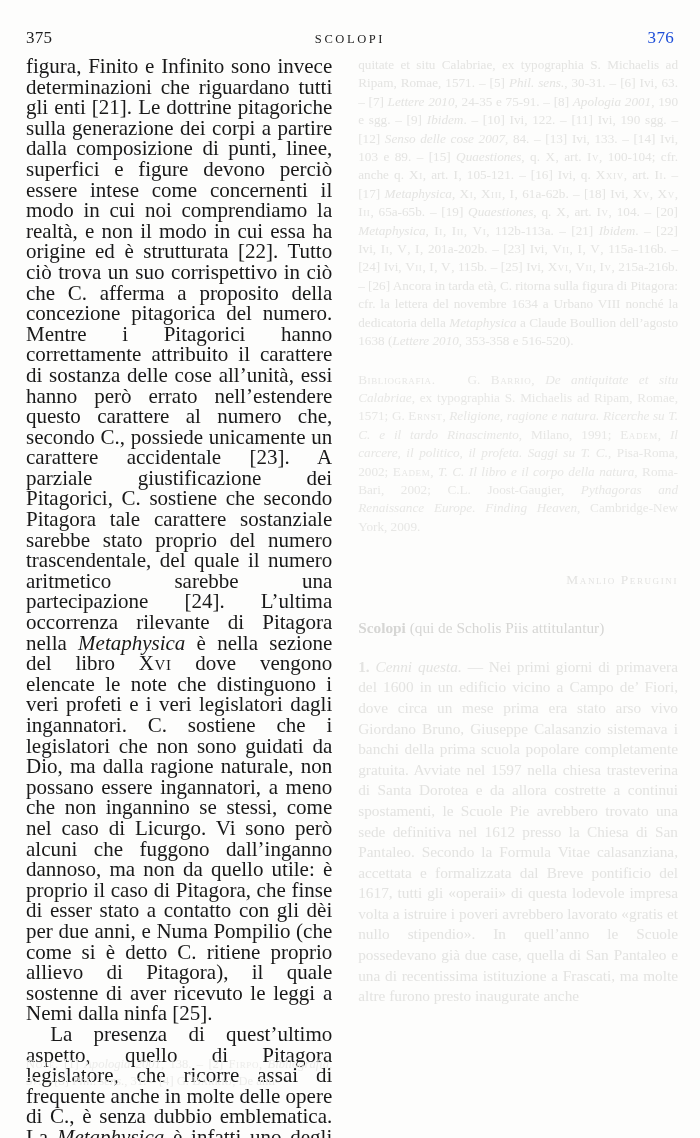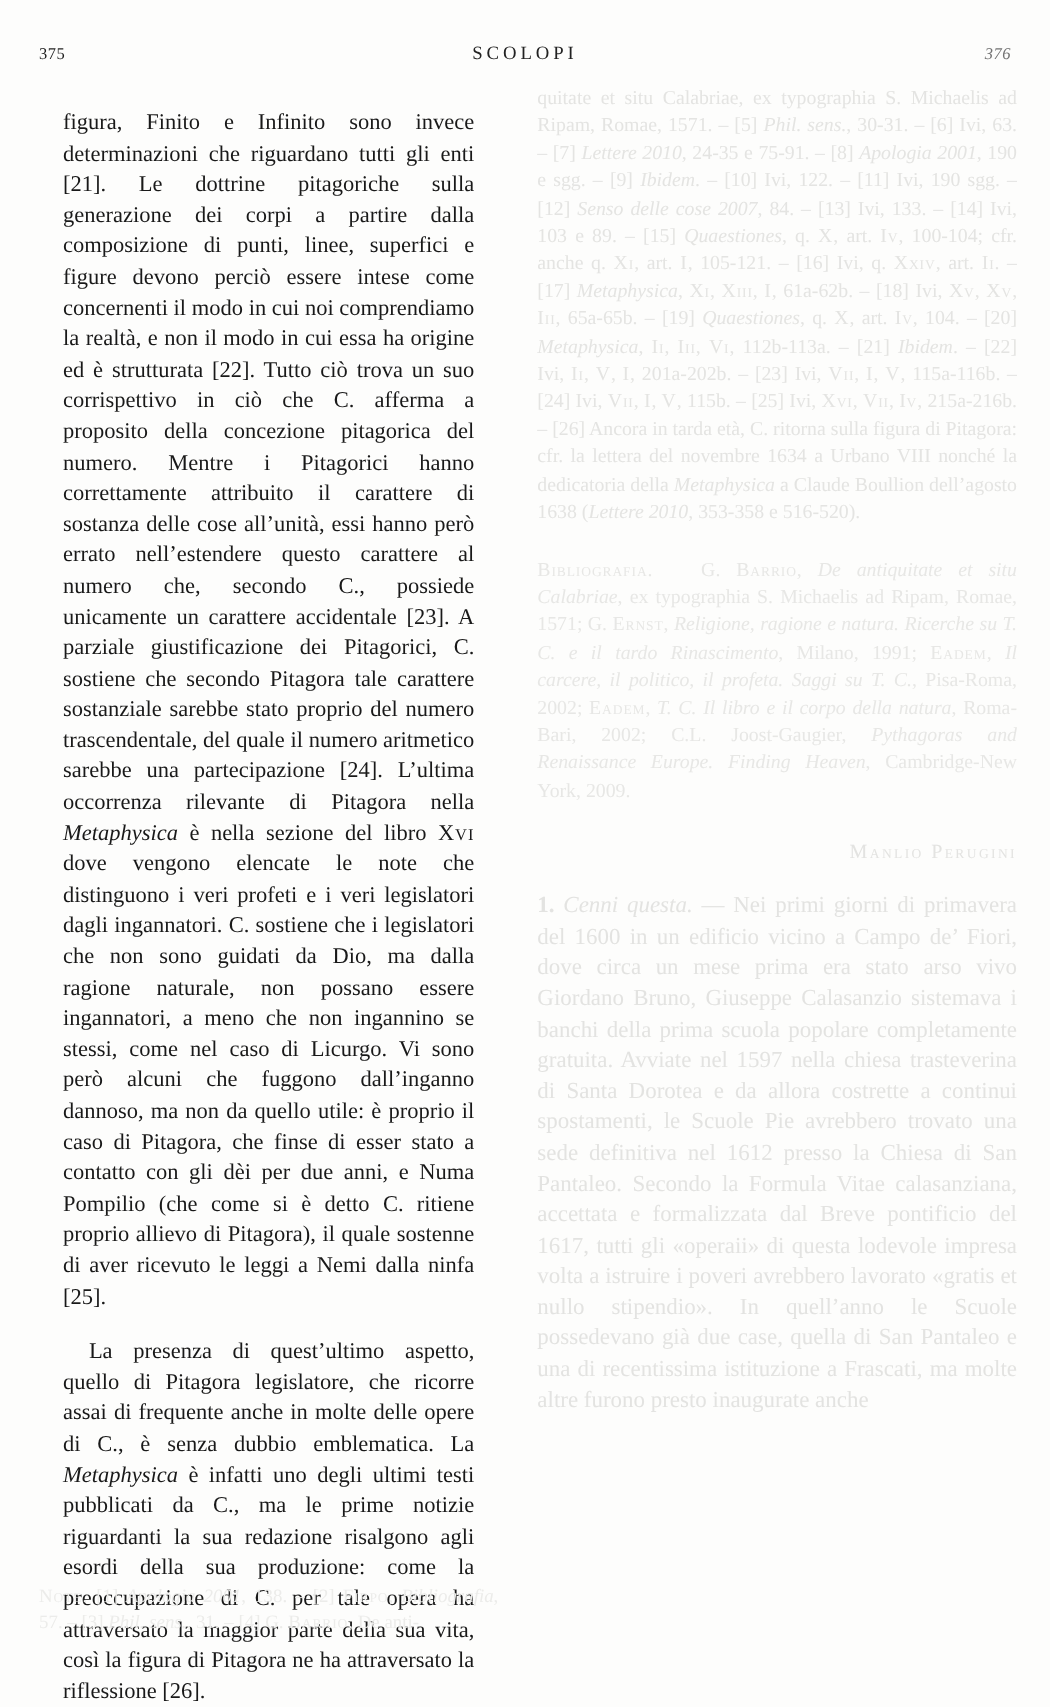--- a/index.html
+++ b/index.html
@@ -28,25 +28,25 @@
     position: absolute;
     top: 28px;
     left: 26px;
     right: 26px;
     height: 22px;
     display: flex;
     align-items: baseline;
     justify-content: space-between;
   }
   .folio {
-    font-size: 11px;
+    font-size: 17px;
     letter-spacing: 0.3px;
     color: #1d1d1d;
   }
-  .folio.right { color: #737373; font-style: italic; }
+  .folio.right { color: #1d4ed8; }
   .head-title {
     font-size: 12.5px;
     letter-spacing: 2.6px;
     color: #222;
     text-transform: uppercase;
     font-variant: small-caps;
   }
 
   
   .columns {
@@ -58,24 +58,24 @@
     display: flex;
     gap: 26px;
   }
   .col {
     width: 316px;
     position: relative;
   }
   .col-right { width: 330px; }
 
   p {
-    margin: 16px;
+    margin: 0;
     text-align: justify;
     text-justify: inter-word;
-    font-size: 15px;
+    font-size: 21px;
     line-height: 20.6px;
     hyphens: manual;
   }
   .col-left p { color: #191919; }
   .col-left p + p { text-indent: 1.15em; }
 
   .notes-left {
     position: absolute;
     left: 0;
     right: 0;
@@ -92,21 +92,21 @@
     color: #e4e4e2;
   }
   .biblio {
     margin-top: 20px;
     font-size: 13.2px;
     line-height: 18.4px;
     text-align: justify;
     color: #e7e7e5;
   }
   .byline {
-    margin-top: 24px;
+    margin-top: 36px;
     text-align: right;
     font-size: 13.4px;
     letter-spacing: 1.6px;
     color: #e3e3e1;
     font-variant: small-caps;
   }
   .entry-head {
     margin-top: 30px;
     font-size: 15.3px;
     line-height: 20.6px;
@@ -156,20 +156,24 @@
       </div>
 
       <div class="biblio">
         <span class="sc">Bibliografia.</span>
         &nbsp;
         <span id="rbiblio">G. <span class="sc">Barrio</span>, <i>De antiquitate et situ Calabriae</i>, ex typographia S. Michaelis ad Ripam, Romae, 1571; G. <span class="sc">Ernst</span>, <i>Religione, ragione e natura. Ricerche su T. C. e il tardo Rinascimento</i>, Milano, 1991; <span class="sc">Eadem</span>, <i>Il carcere, il politico, il profeta. Saggi su T. C.</i>, Pisa-Roma, 2002; <span class="sc">Eadem</span>, <i>T. C. Il libro e il corpo della natura</i>, Roma-Bari, 2002; C.L. Joost-Gaugier, <i>Pythagoras and Renaissance Europe. Finding Heaven</i>, Cambridge-New York, 2009.</span>
       </div>
 
       <div class="byline">Manlio Perugini</div>
 
+      <div class="entry-head">
+        <span class="lemma">Scolopi</span>
+        <span class="it">(qui de Scholis Piis attitulantur)</span>
+      </div>
 
       <div class="body-right">
         <b>1.</b>
         <i>Cenni questa.</i>
         <span>—</span>
         <span>Nei primi giorni di primavera del 1600 in un edificio vicino a Campo de’ Fiori, dove circa un mese prima era stato arso vivo Giordano Bruno, Giuseppe Calasanzio sistemava i banchi della prima scuola popolare completamente gratuita. Avviate nel 1597 nella chiesa trasteverina di Santa Dorotea e da allora costrette a continui spostamenti, le Scuole Pie avrebbero trovato una sede definitiva nel 1612 presso la Chiesa di San Pantaleo. Secondo la Formula Vitae calasanziana, accettata e formalizzata dal Breve pontificio del 1617, tutti gli «operaii» di questa lodevole impresa volta a istruire i poveri avrebbero lavorato «gratis et nullo stipendio». In quell’anno le Scuole possedevano già due case, quella di San Pantaleo e una di recentissima istituzione a Frascati, ma molte altre furono presto inaugurate anche</span>
       </div>
 
     </div>
   </div>

